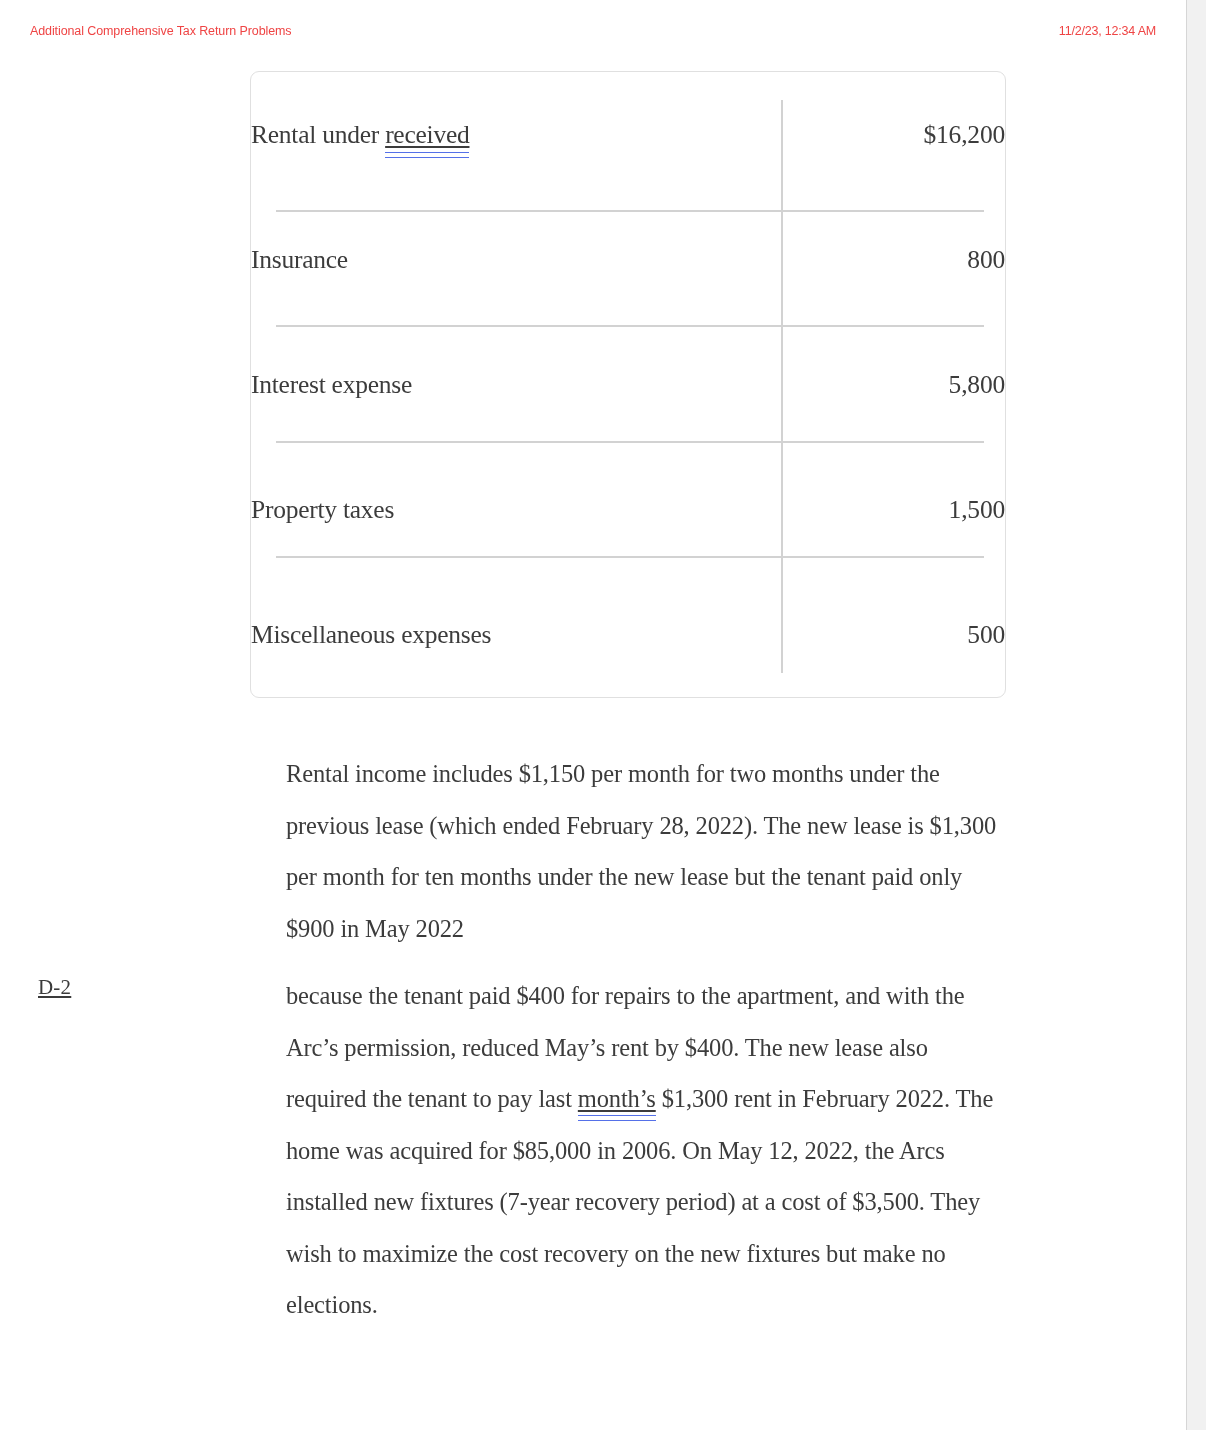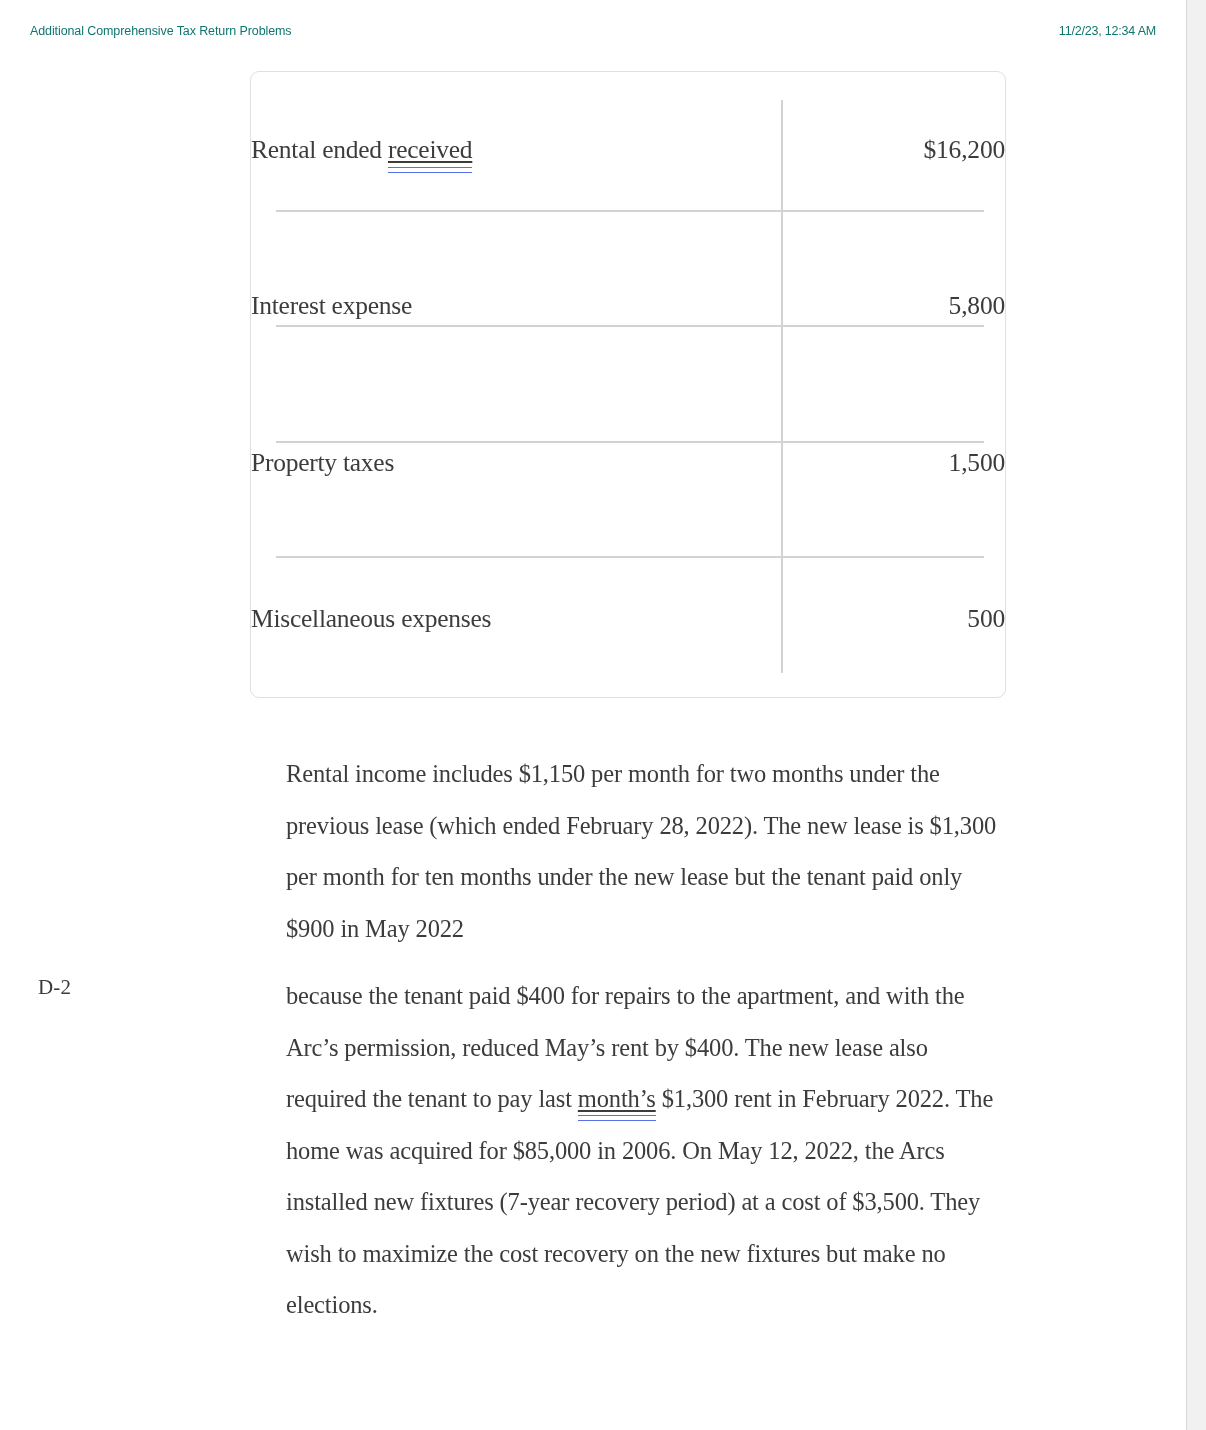--- a/index.html
+++ b/index.html
@@ -34,34 +34,35 @@
     top: 22px;
     width: 1186px;
     height: 18px;
     display: flex;
     align-items: center;
     justify-content: space-between;
     padding: 0 30px 0 30px;
     box-sizing: border-box;
     font-family: "Liberation Sans", "DejaVu Sans", sans-serif;
     font-size: 12.5px;
-    color: #0f766e;
+    color: #ef4444;
     letter-spacing: -0.1px;
   }
   .print-header .ph-right { letter-spacing: -0.2px; }
 
   
   .page-label {
     position: absolute;
     left: 38px;
     top: 975px;
     font-family: "Liberation Serif", "DejaVu Serif", serif;
     font-size: 21px;
     color: #3b3b3b;
     letter-spacing: 0.2px;
+    text-decoration: underline;
   }
 
   
   .table-card {
     position: absolute;
     left: 250px;
     top: 71px;
     width: 756px;
     height: 627px;
     box-sizing: border-box;
@@ -201,22 +202,26 @@
 
     <div class="col-divider"></div>
     <div class="row-sep sep1"></div>
     <div class="row-sep sep2"></div>
     <div class="row-sep sep3"></div>
     <div class="row-sep sep4"></div>
 
     <table class="fin-table">
       <tbody>
         <tr>
-          <td class="cell-label"><span>Rental ended </span><span class="sc-word">received</span></td>
+          <td class="cell-label"><span>Rental under </span><span class="sc-word">received</span></td>
           <td class="cell-value">$16,200</td>
+        </tr>
+        <tr>
+          <td class="cell-label">Insurance</td>
+          <td class="cell-value">800</td>
         </tr>
         <tr>
           <td class="cell-label">Interest expense</td>
           <td class="cell-value">5,800</td>
         </tr>
         <tr>
           <td class="cell-label">Property taxes</td>
           <td class="cell-value">1,500</td>
         </tr>
         <tr>

